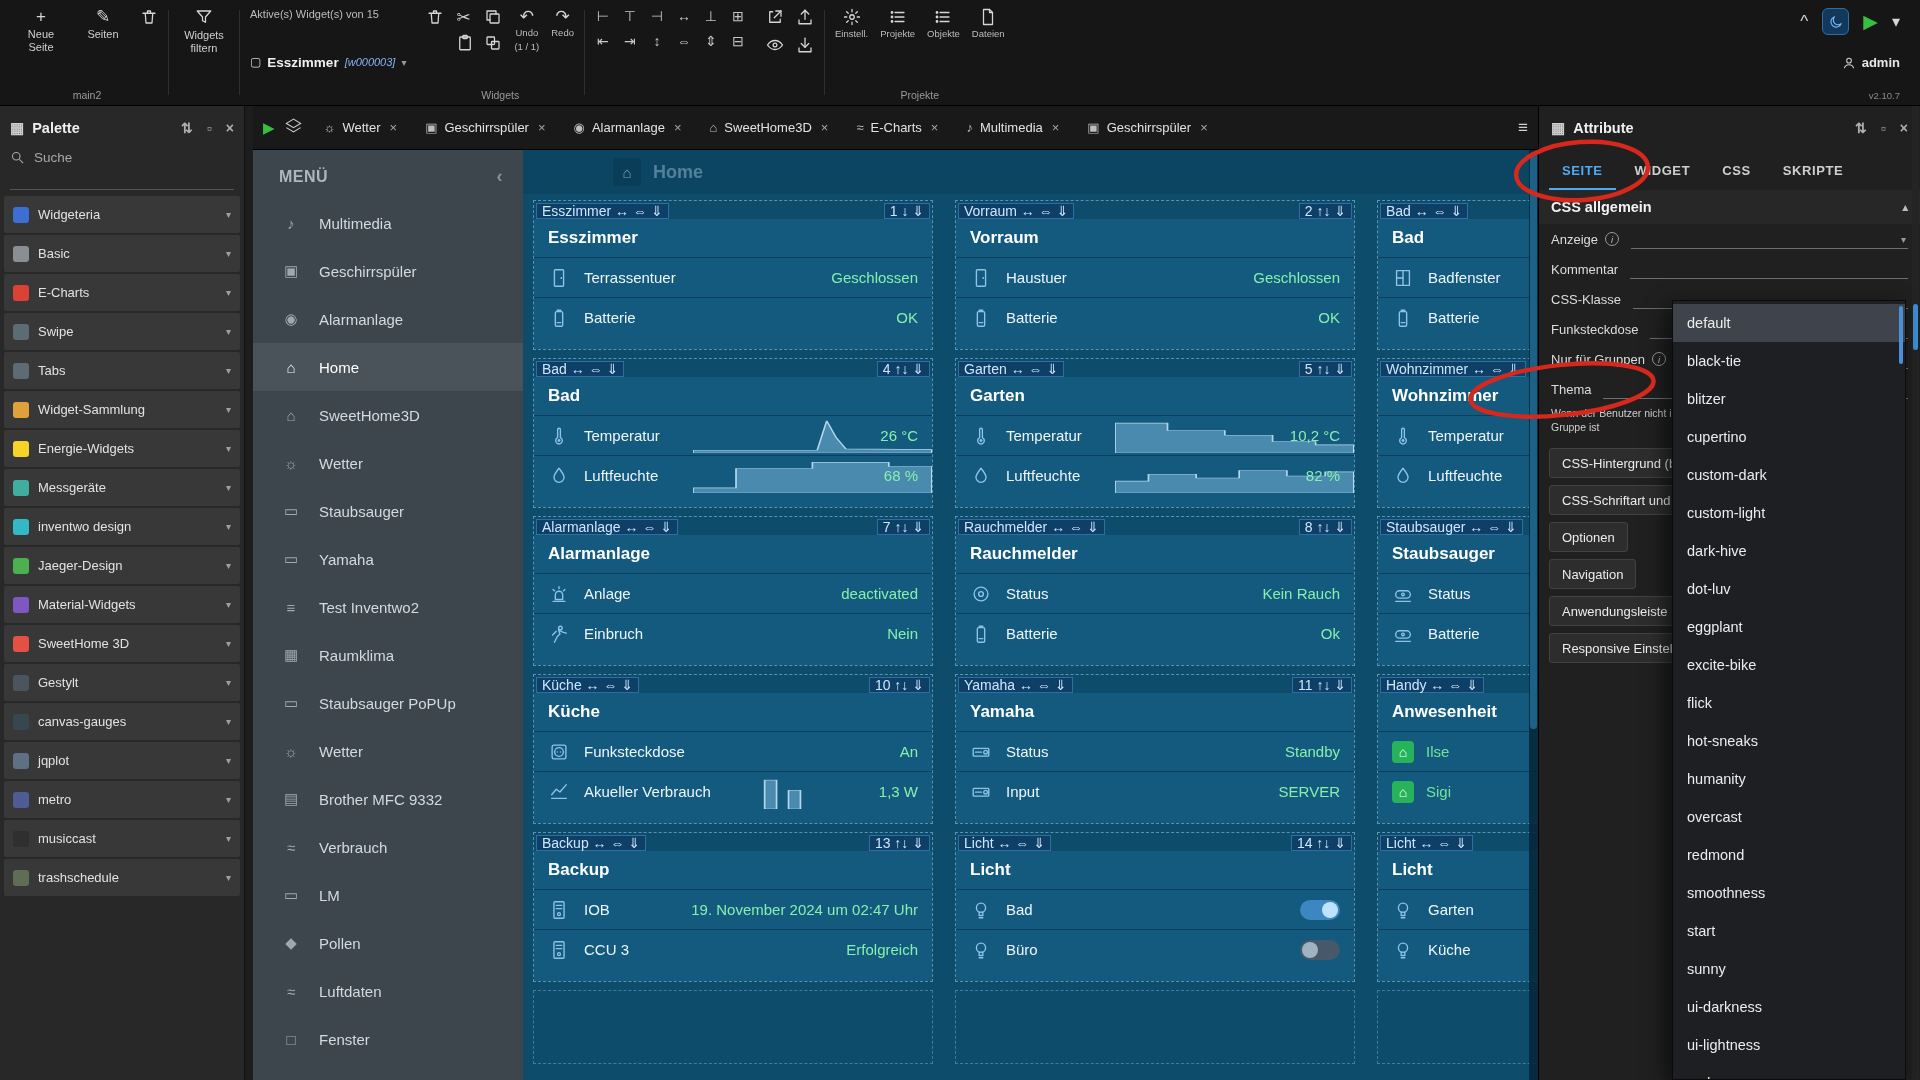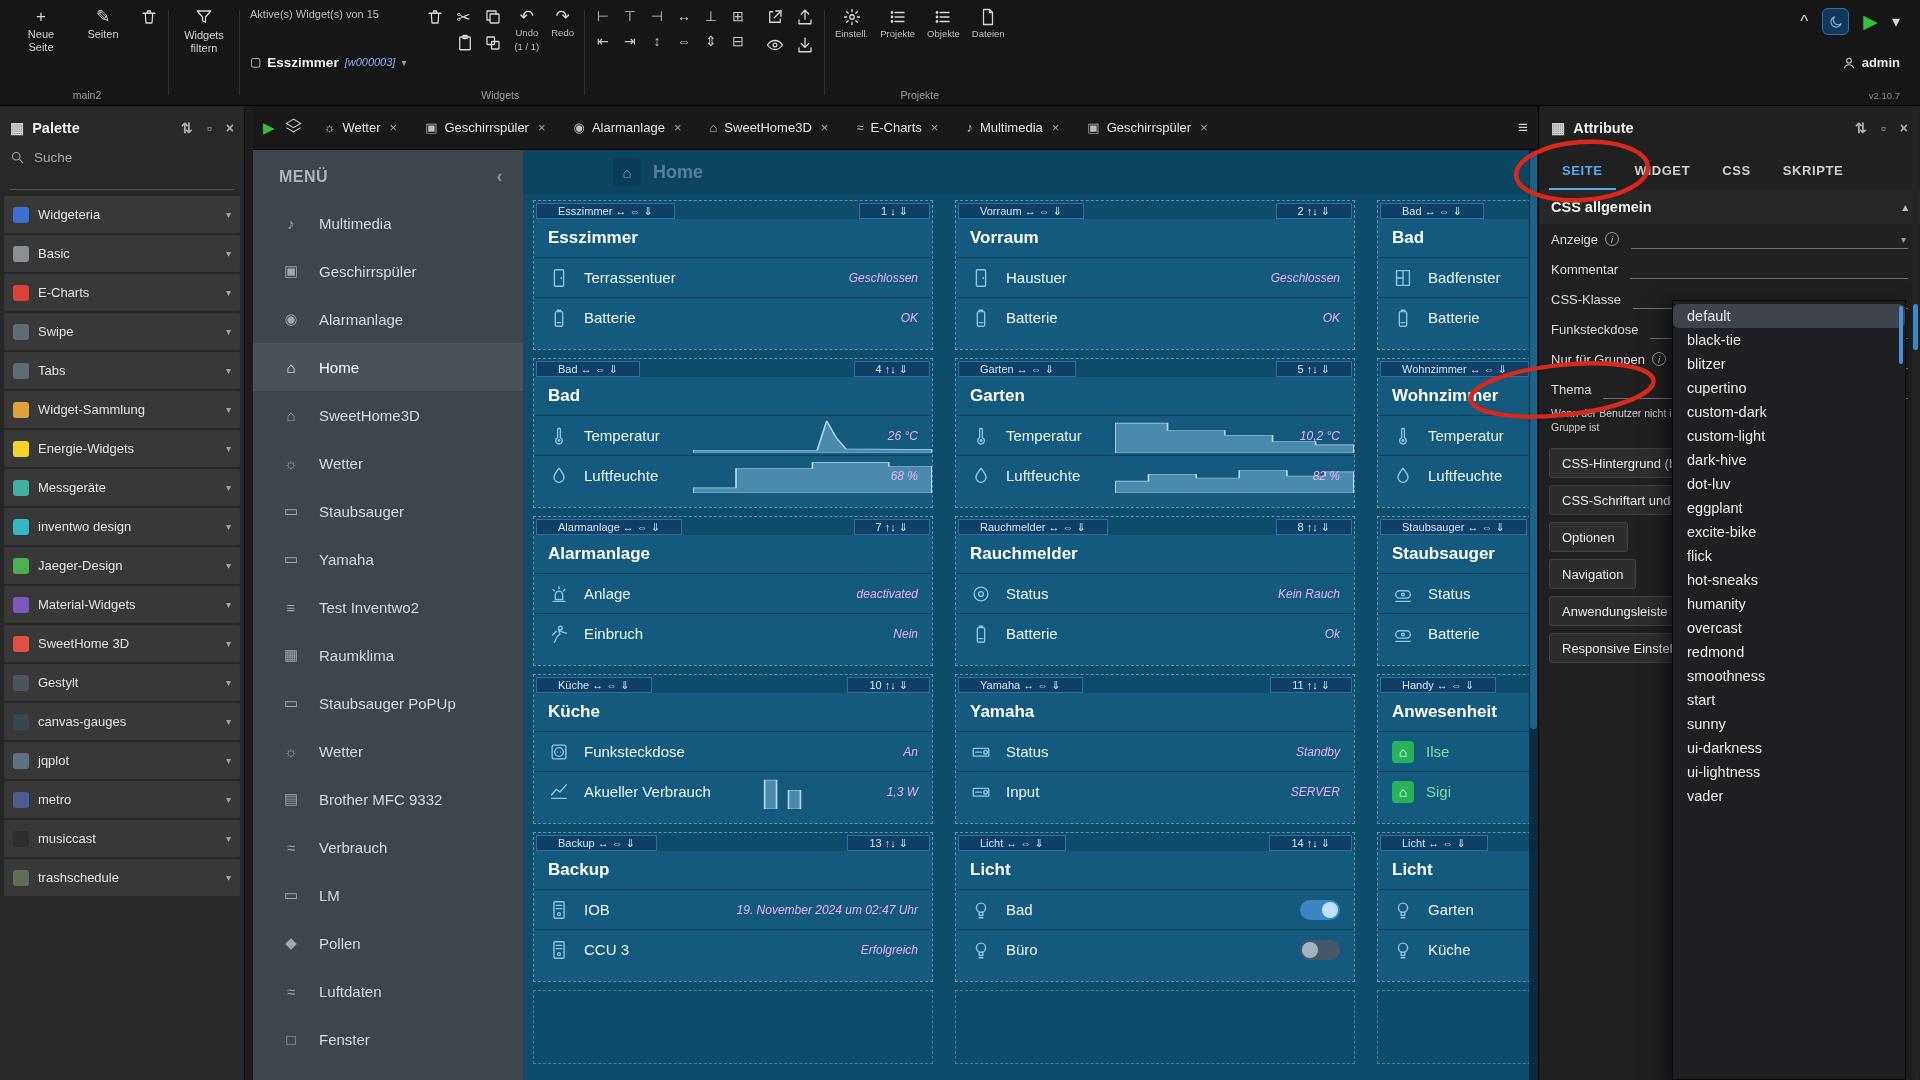--- a/index.html
+++ b/index.html
@@ -92,31 +92,31 @@
   #view-head { height:44px; display:flex; align-items:center; gap:12px; padding-left:90px;
     background:#0b4562; }
   .vh-ico { width:28px; height:28px; background:#0a3d57; border-radius:4px; color:#6fa3c0;
     display:flex; align-items:center; justify-content:center; font-size:15px; }
   #view-title { color:#548099; font-size:18px; font-weight:bold; }
   #wgrid { display:grid; grid-template-columns:repeat(3,400px); column-gap:22px; padding:6px 0 0 10px; }
   #wempty { display:grid; grid-template-columns:repeat(3,400px); column-gap:22px; padding:0 0 0 10px; }
   #wempty div { height:74px; border:1px dashed rgba(170,215,240,0.35); }
   .wcell { margin-bottom:8px; border:1px dashed rgba(170,215,240,0.5); }
   .wbar { height:18px; display:flex; justify-content:space-between; align-items:flex-end; padding:0 2px; }
-  .chip { background:#0e3f66; border:1px solid #2f6ea3; color:#cde6ff; font-size:11px;
-    line-height:14px; padding:0 21px; white-space:nowrap; }
+  .chip { background:#0e3f66; border:1px solid #2f6ea3; color:#cde6ff; font-size:14px;
+    line-height:14px; padding:0 5px; white-space:nowrap; }
   .card { background:#135a7e; height:130px; overflow:hidden; }
   .ctitle { height:38px; padding:9px 14px 0; font-size:17px; font-weight:bold; color:#fff; }
   .crow { height:40px; display:flex; align-items:center; gap:12px; padding:0 14px;
     border-top:1px solid rgba(8,42,62,0.55); position:relative; }
   .rico { color:#8ec3e6; width:24px; flex:none; display:flex; z-index:1; }
   .cicon-svg { width:22px; height:22px; stroke:currentColor; fill:none; stroke-width:1.5;
     stroke-linecap:round; stroke-linejoin:round; }
   .rlabel { font-size:15px; color:#eef6fb; z-index:1; white-space:nowrap; }
-  .val { margin-left:auto; font-size:12px; color:#f0abfc; z-index:1; white-space:nowrap;font-style:italic; }
+  .val { margin-left:auto; font-size:15px; color:#86efac; z-index:1; white-space:nowrap; }
   .crow.green .rlabel { color:#74e39a; }
   .ghome { width:22px; height:22px; background:#27b35a; border-radius:4px; color:#fff;
     display:flex; align-items:center; justify-content:center; font-size:14px; flex:none; z-index:1; }
   .spark { position:absolute; right:0; top:3px; height:34px; width:60%; }
   .spark path, .spark rect { fill:rgba(141,197,235,0.45); stroke:rgba(205,233,250,0.85); stroke-width:0.7; }
   .toggle { margin-left:auto; width:40px; height:20px; border-radius:10px; position:relative; z-index:1; }
   .toggle.on { background:#3c86c2; }
   .toggle.off { background:#46586474; background:#46586a; }
   .toggle .knob { position:absolute; top:2px; width:16px; height:16px; border-radius:50%; }
   .toggle.on .knob { right:2px; background:#bfe2ff; }
@@ -150,21 +150,21 @@
     width:max-content; max-width:95%; white-space:nowrap; }
   #attr-bars { display:flex; flex-direction:column; align-items:flex-start; }
   #attr-scrollbar { position:absolute; right:1px; top:0; bottom:0; width:7px; background:#242424; }
   #attr-scrollbar .bluethumb { position:absolute; top:198px; right:1px; width:5px; height:46px;
     background:#3d8fd6; border-radius:3px; }
 
   
   #theme-dropdown { position:absolute; left:1672px; top:300px; width:234px; bottom:0;
     background:#1e1f22; border:1px solid #0b0b0b; box-shadow:-6px 6px 20px rgba(0,0,0,0.6);
     z-index:60; overflow:hidden; padding-top:3px; }
-  .ddopt { height:24px; display:flex; align-items:center; padding:0 14px; font-size:14.5px; color:#ececec;border-radius:6px; }
+  .ddopt { height:38px; display:flex; align-items:center; padding:0 14px; font-size:14.5px; color:#ececec; }
   .ddopt.sel { background:#3f444c; }
   .ddscroll { position:absolute; right:2px; top:5px; width:4px; height:58px; background:#4a90d9; border-radius:2px; }
 
   
   #annotations { position:absolute; left:0; top:0; width:1920px; height:1080px;
     z-index:120; pointer-events:none; }
   #annotations ellipse { fill:none; stroke:#d6281c; stroke-width:4.5px; stroke-linecap:round; }
 </style>
 </head>
 <body>

